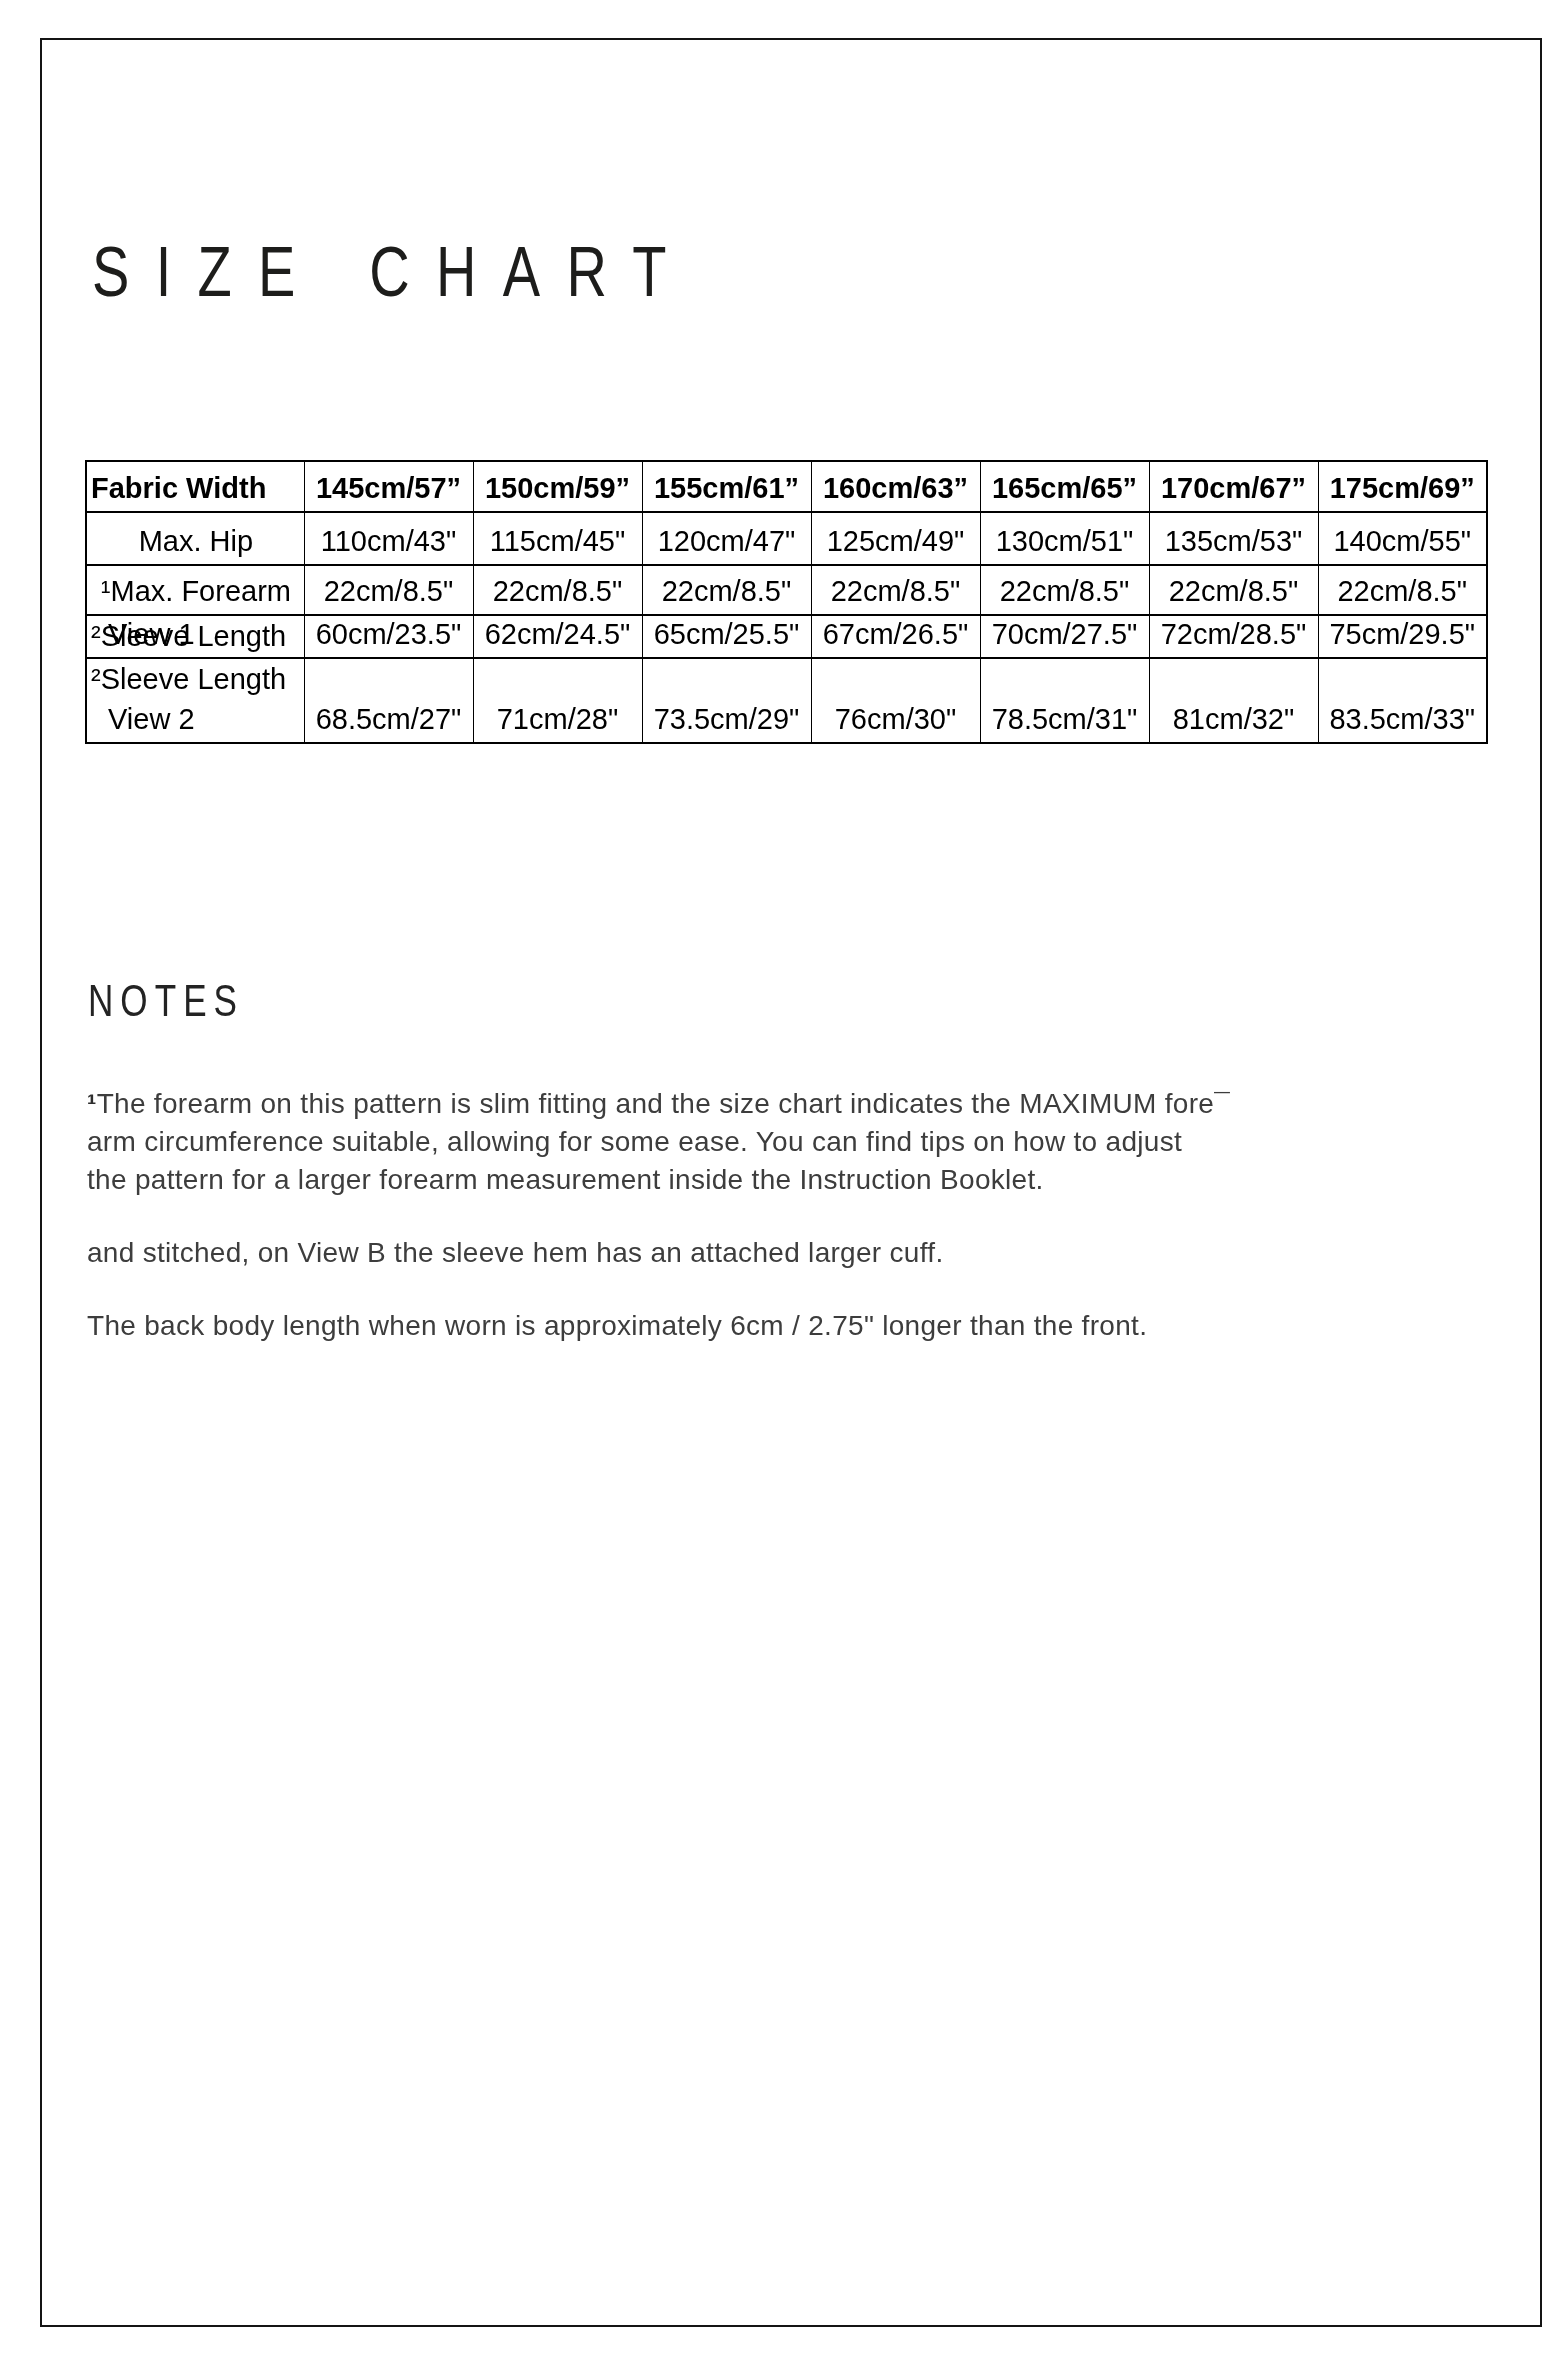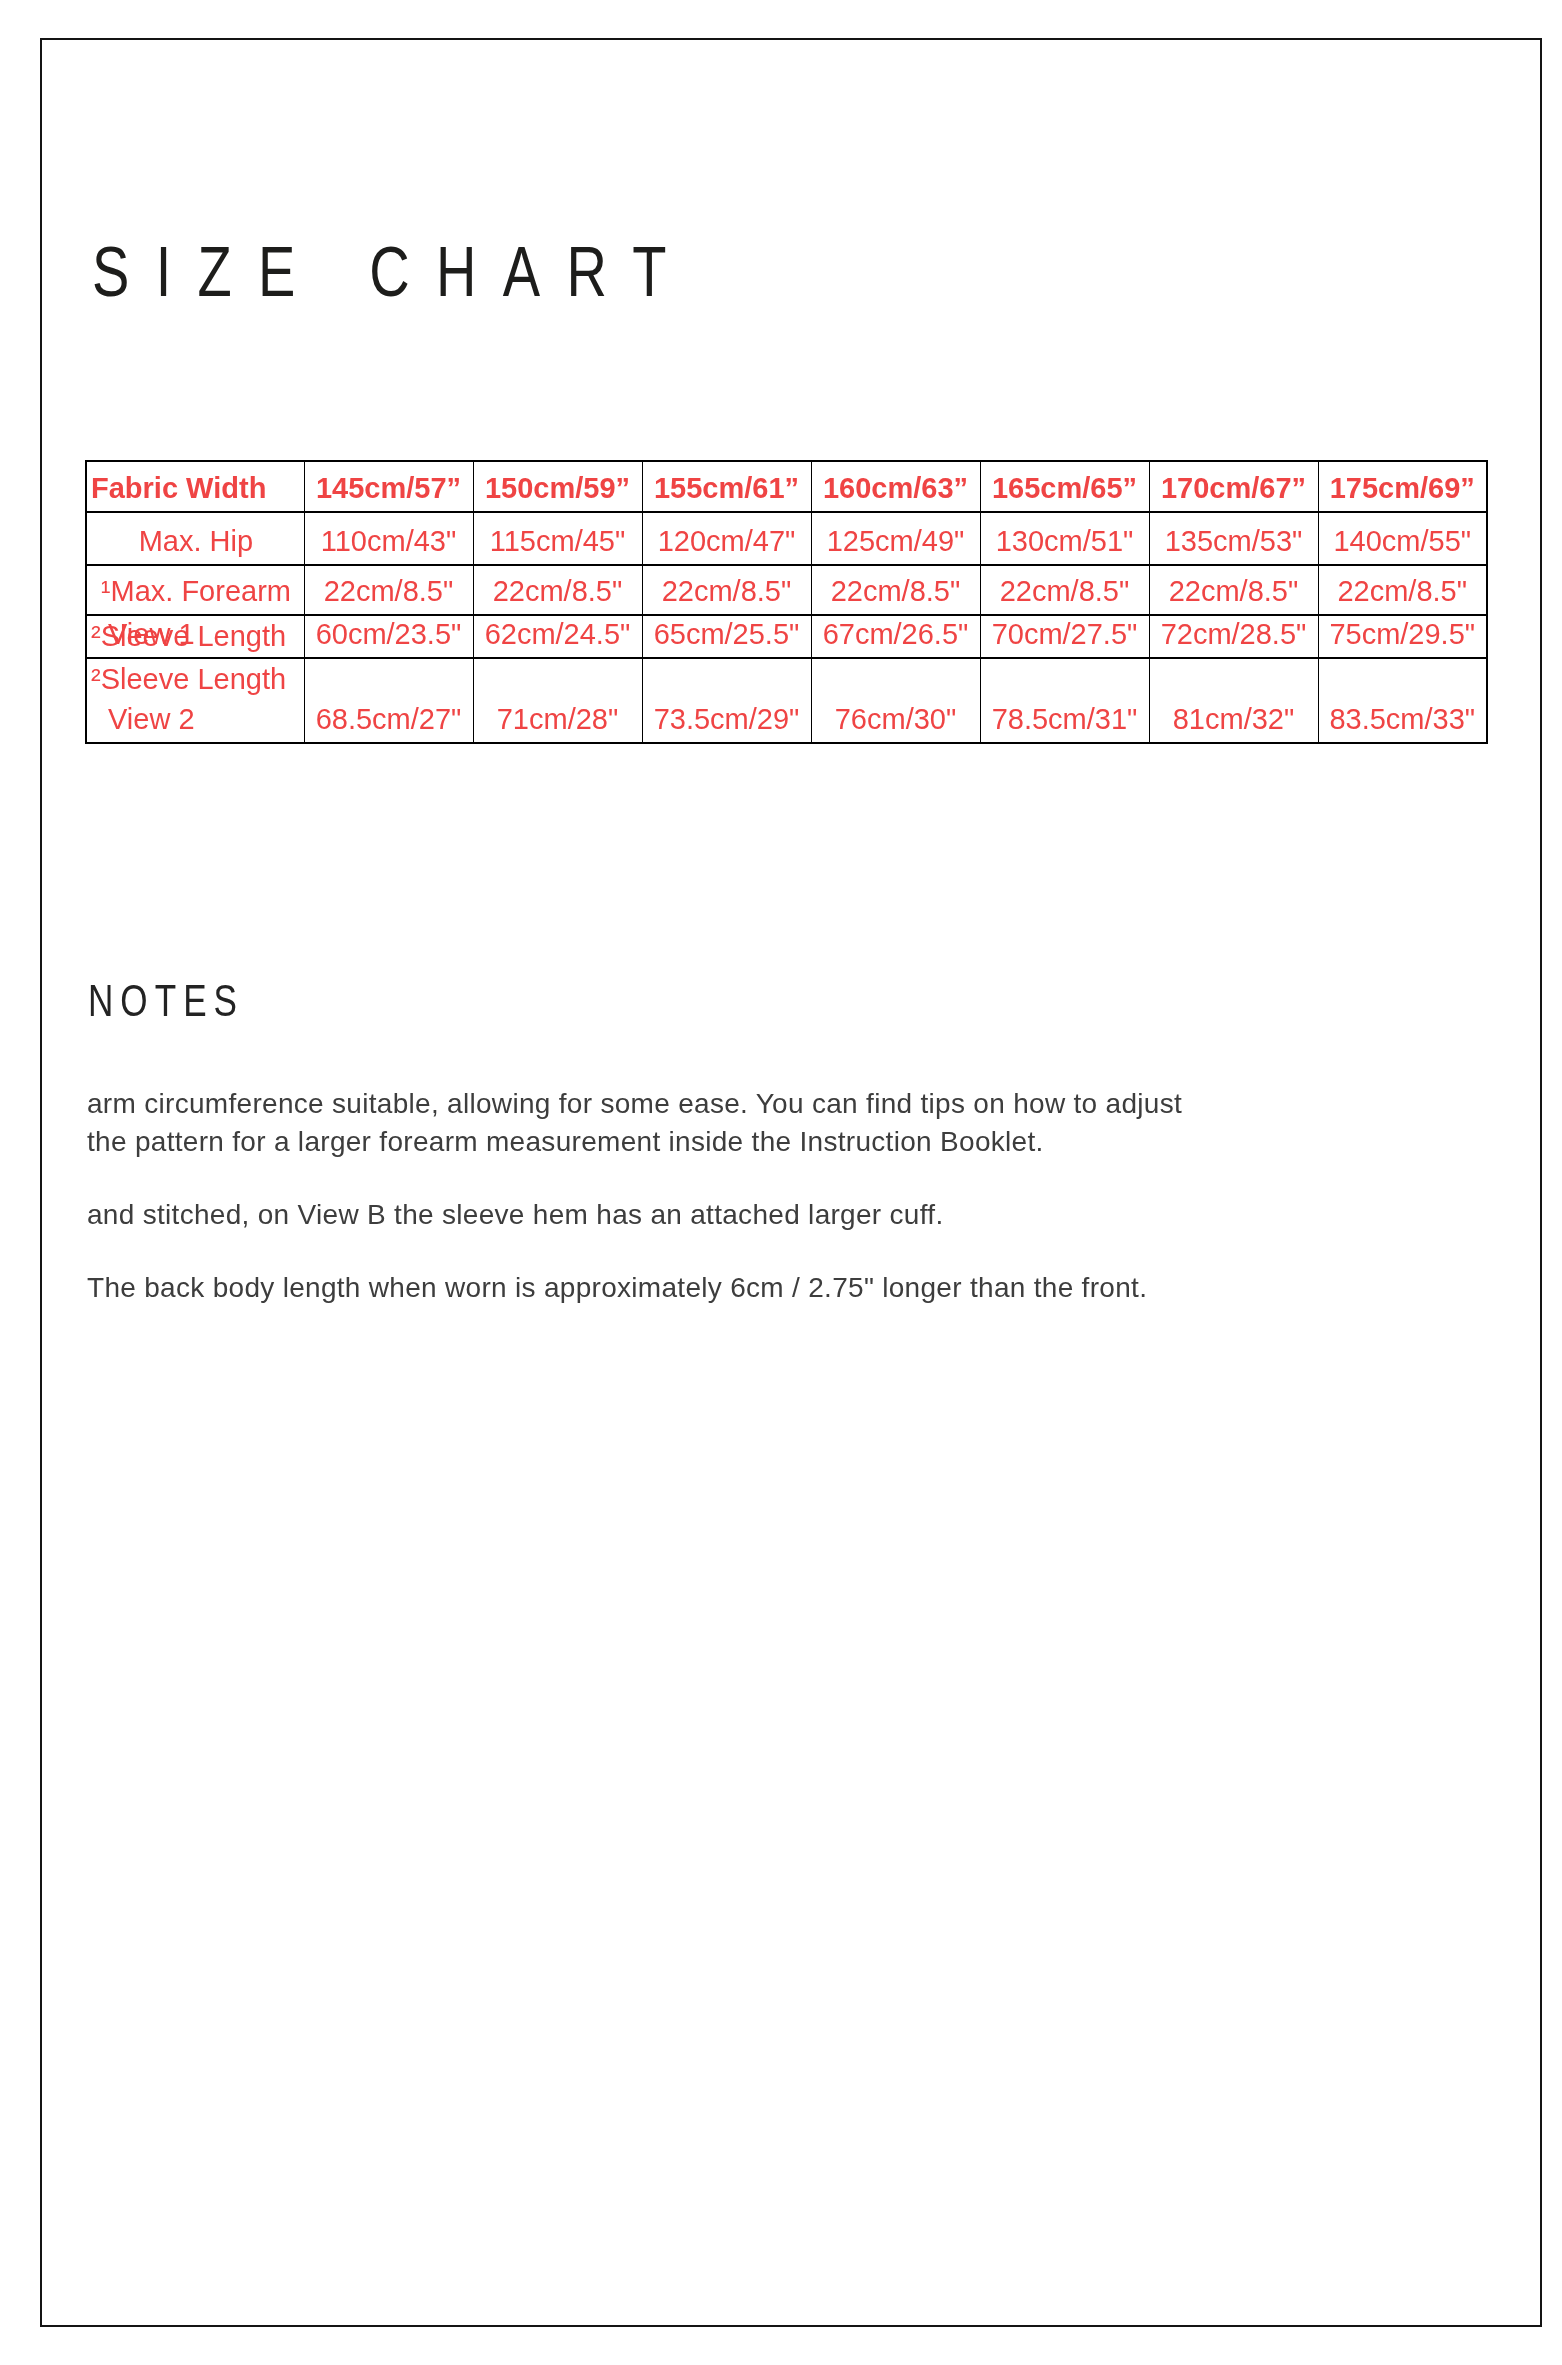--- a/index.html
+++ b/index.html
@@ -48,21 +48,21 @@
   }
   .size-table {
     position: absolute;
     left: 85px; top: 460px;
     border-collapse: collapse;
     table-layout: fixed;
     width: 1403px;
     border: 2px solid #000;
     border-bottom-width: 2.7px;
     font-size: 29px;
-    color: #ef4444;
+    color: #000000;
   }
   .size-table col.col-label { width: 218px; }
   .size-table col.col-data  { width: 169px; }
   .size-table th, .size-table td {
     border: 1.3px solid #000;
     border-top-width: 2px;
     border-bottom-width: 2px;
     padding: 0 2.7px 6px 2.7px;
     vertical-align: bottom;
     overflow: hidden;
@@ -180,20 +180,21 @@
           <td class="value-cell">81cm/32"</td>
           <td class="value-cell">83.5cm/33"</td>
         </tr>
       </tbody>
   </table>
 
   <h2 class="notes-title">NOTES</h2>
 
   <div class="notes">
       <div class="note-para">
+        <div class="note-line"><span class="sup">¹</span>The forearm on this pattern is slim fitting and the size chart indicates the MAXIMUM fore¯</div>
         <div class="note-line">arm circumference suitable, allowing for some ease. You can find tips on how to adjust</div>
         <div class="note-line">the pattern for a larger forearm measurement inside the Instruction Booklet.</div>
       </div>
       <div class="note-para">
         <div class="note-line">and stitched, on View B the sleeve hem has an attached larger cuff.</div>
       </div>
       <div class="note-para">
         <div class="note-line">The back body length when worn is approximately 6cm / 2.75" longer than the front.</div>
       </div>
     </div>

